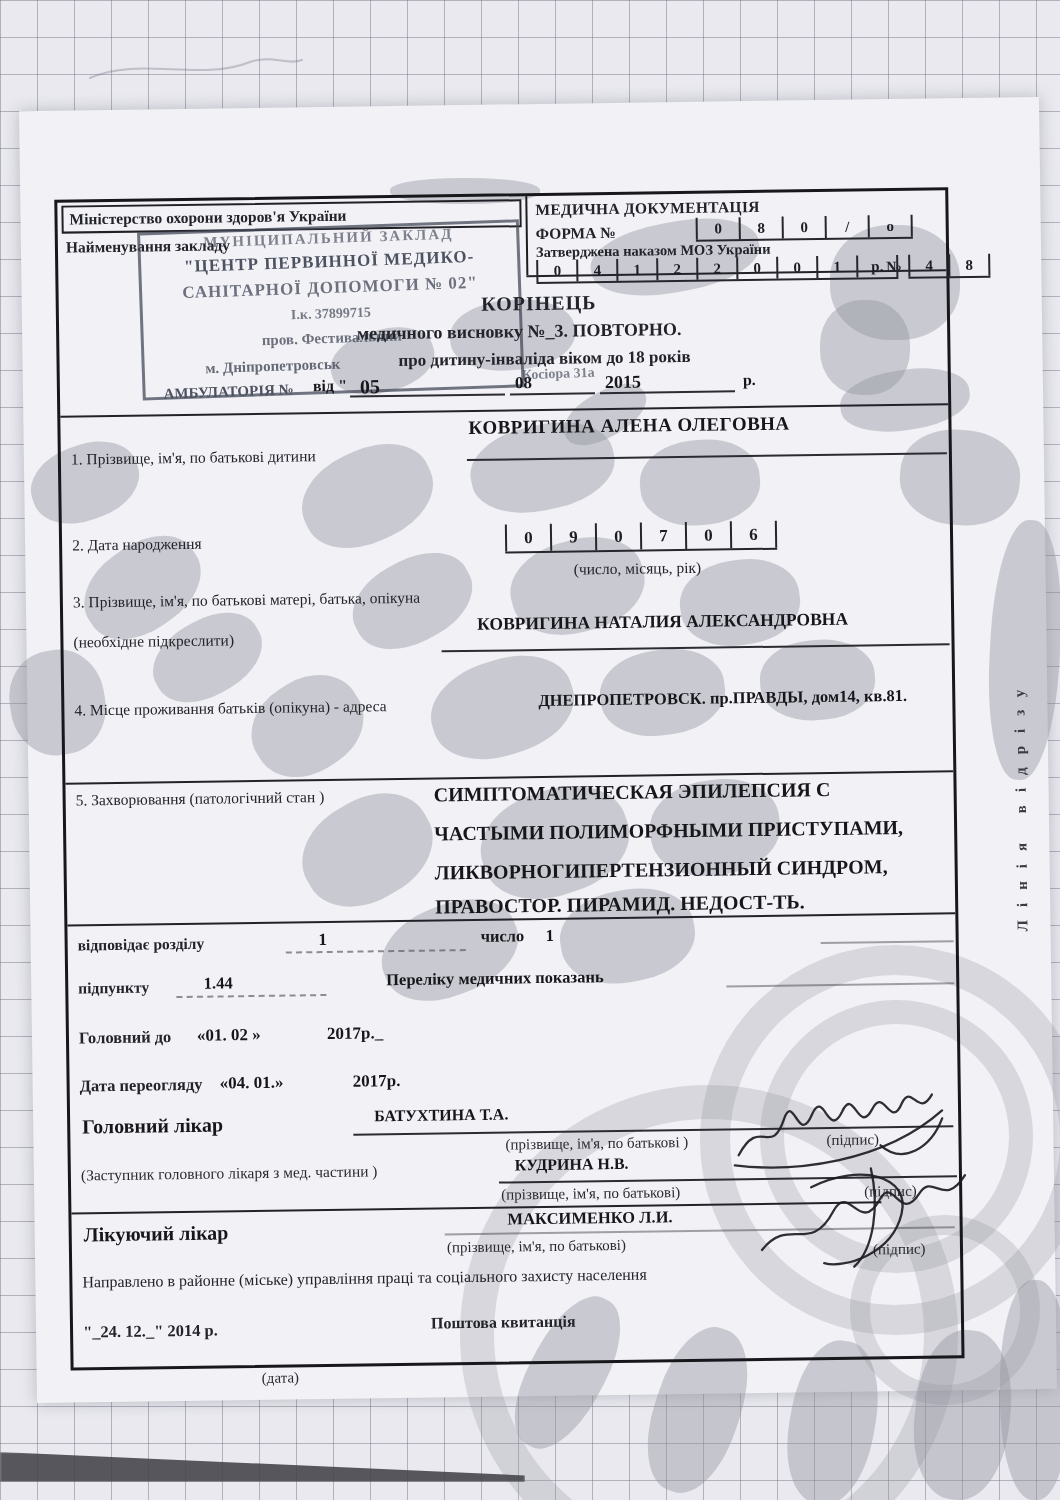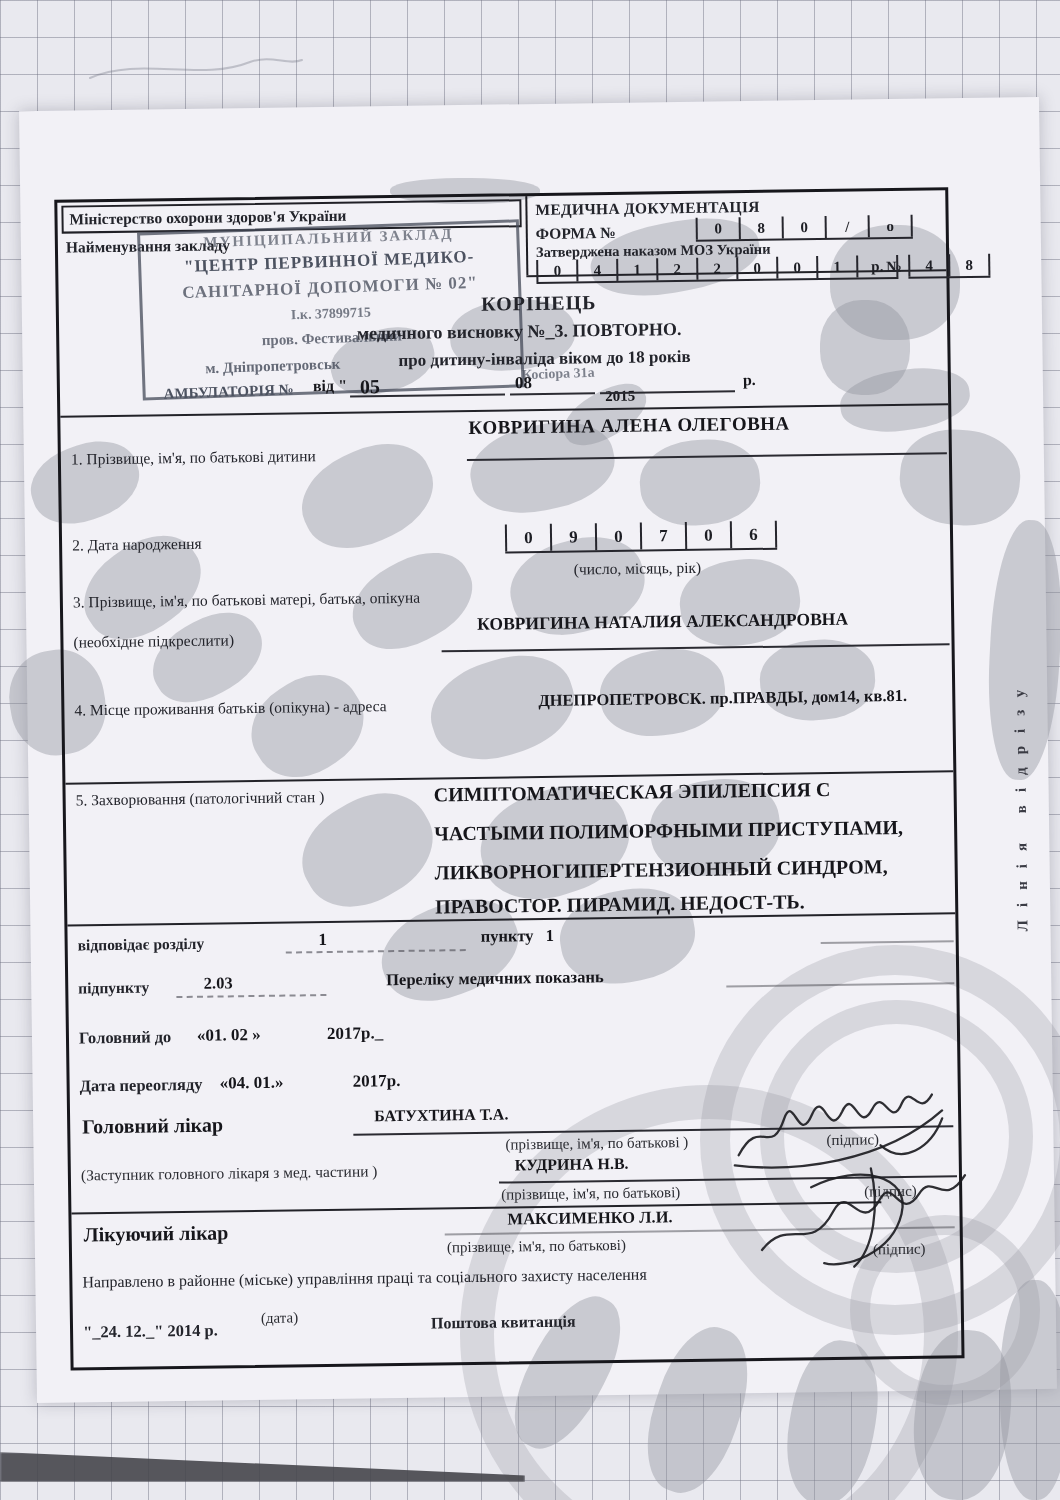--- a/index.html
+++ b/index.html
@@ -150,21 +150,21 @@
         <div style="top:151px;font-size:15px;left:-105px">АМБУЛАТОРІЯ №</div>
         <div style="top:145px;font-size:14px;left:225px;opacity:.7">Косіора 31а</div>
       </div>
 
       <div class="lbl" style="left:280px;top:95px;width:400px;text-align:center;font-size:20px;font-weight:bold;letter-spacing:1px">КОРІНЕЦЬ</div>
       <div class="lbl" style="left:200px;top:124px;width:520px;text-align:center;font-size:18px;font-weight:bold">медичного висновку №_3. ПОВТОРНО.</div>
       <div class="lbl" style="left:225px;top:152px;width:520px;text-align:center;font-size:17px;font-weight:bold">про дитину-інваліда віком до 18 років</div>
       <div class="lbl val" style="left:253px;top:177px;font-size:16px">від "</div>
       <div class="lbl val" style="left:300px;top:176px;font-size:20px">05</div>
       <div class="lbl val" style="left:455px;top:176px;font-size:17px">08</div>
-      <div class="lbl val" style="left:545px;top:192px;font-size:15px">2015</div>
+      <div class="lbl val" style="left:545px;top:176px;font-size:18px">2015</div>
       <div class="lbl val" style="left:683px;top:177px;font-size:16px">р.</div>
       <div class="ul" style="left:290px;top:197px;width:155px"></div>
       <div class="ul" style="left:450px;top:197px;width:85px"></div>
       <div class="ul" style="left:540px;top:197px;width:135px"></div>
 
       <div class="rule" style="left:0;top:213px;width:888px"></div>
       <div class="lbl val" style="left:408px;top:219px;font-size:19px;letter-spacing:.5px">КОВРИГИНА АЛЕНА ОЛЕГОВНА</div>
       <div class="lbl" style="left:10px;top:247px">1. Прізвище, ім'я, по батькові дитини</div>
       <div class="ul" style="left:406px;top:262px;width:480px"></div>
 
@@ -191,26 +191,26 @@
       <div class="lbl" style="left:10px;top:588px">5. Захворювання (патологічний стан )</div>
       <div class="lbl val nw" style="left:368px;top:585px;font-size:20px">СИМПТОМАТИЧЕСКАЯ ЭПИЛЕПСИЯ  С</div>
       <div class="lbl val nw" style="left:368px;top:624px;font-size:20px">ЧАСТЫМИ ПОЛИМОРФНЫМИ ПРИСТУПАМИ,</div>
       <div class="lbl val nw" style="left:368px;top:663px;font-size:20px">ЛИКВОРНОГИПЕРТЕНЗИОННЫЙ СИНДРОМ,</div>
       <div class="lbl val nw" style="left:368px;top:697px;font-size:20px">ПРАВОСТОР. ПИРАМИД. НЕДОСТ-ТЬ.</div>
       <div class="rule" style="left:0;top:722px;width:888px"></div>
 
       <div class="lbl" style="left:10px;top:733px;font-weight:600">відповідає розділу</div>
       <div class="lbl val" style="left:225px;top:730px;width:60px;text-align:center;font-size:17px">1</div>
       <div class="uld" style="left:218px;top:752px;width:180px"></div>
-      <div class="lbl val" style="left:413px;top:730px;font-size:16.5px">пункту</div>
+      <div class="lbl val" style="left:413px;top:730px;font-size:16.5px">число</div>
       <div class="lbl val" style="left:478px;top:730px;font-size:16.5px">1</div>
       <div class="ul faint" style="left:753px;top:750px;width:133px"></div>
 
       <div class="lbl" style="left:10px;top:776px;font-weight:600">підпункту</div>
-      <div class="lbl val" style="left:115px;top:773px;width:70px;text-align:center;font-size:16.5px">2.03</div>
+      <div class="lbl val" style="left:115px;top:773px;width:70px;text-align:center;font-size:16.5px">1.44</div>
       <div class="uld" style="left:108px;top:795px;width:150px"></div>
       <div class="lbl val" style="left:318px;top:772px;font-size:16.5px">Переліку медичних показань</div>
       <div class="ul faint" style="left:658px;top:792px;width:228px"></div>
 
       <div class="lbl" style="left:10px;top:826px;font-weight:600;font-size:16.5px">Головний до</div>
       <div class="lbl val" style="left:128px;top:824px;font-size:17px">«01. 02 »</div>
       <div class="lbl val" style="left:258px;top:824px;font-size:17px">2017р._</div>
 
       <div class="lbl" style="left:10px;top:874px;font-weight:600;font-size:16.5px">Дата переогляду</div>
       <div class="lbl val" style="left:150px;top:872px;font-size:17px">«04. 01.»</div>
@@ -241,18 +241,18 @@
         <path d="M150 74 C172 94 200 78 212 48"></path>
       </svg>
       <svg class="sig" style="left:680px;top:965px;width:220px;height:115px" viewBox="0 0 220 115">
         <path d="M10 92 C38 58 58 98 82 54 C98 26 108 78 128 44 C142 18 148 68 168 38 C182 16 192 54 214 20"></path>
         <path d="M60 30 C110 6 160 20 150 58 C140 98 92 112 72 106"></path>
         <path d="M120 12 C128 50 122 92 102 110"></path>
       </svg>
 
       <div class="lbl nw" style="left:10px;top:1070px;font-size:16px">Направлено в районне (міське)  управління праці та соціального захисту населення</div>
       <div class="lbl" style="left:10px;top:1120px;font-size:16.5px;font-weight:600">"_24. 12._" 2014 р.</div>
-      <div class="hint" style="left:188px;top:1110px">(дата)</div>
+      <div class="hint" style="left:188px;top:1170px">(дата)</div>
       <div class="lbl" style="left:358px;top:1116px;font-size:16px;font-weight:600">Поштова квитанція</div>
 
     </div>
   </div>
 </div>
 
 </body></html>

